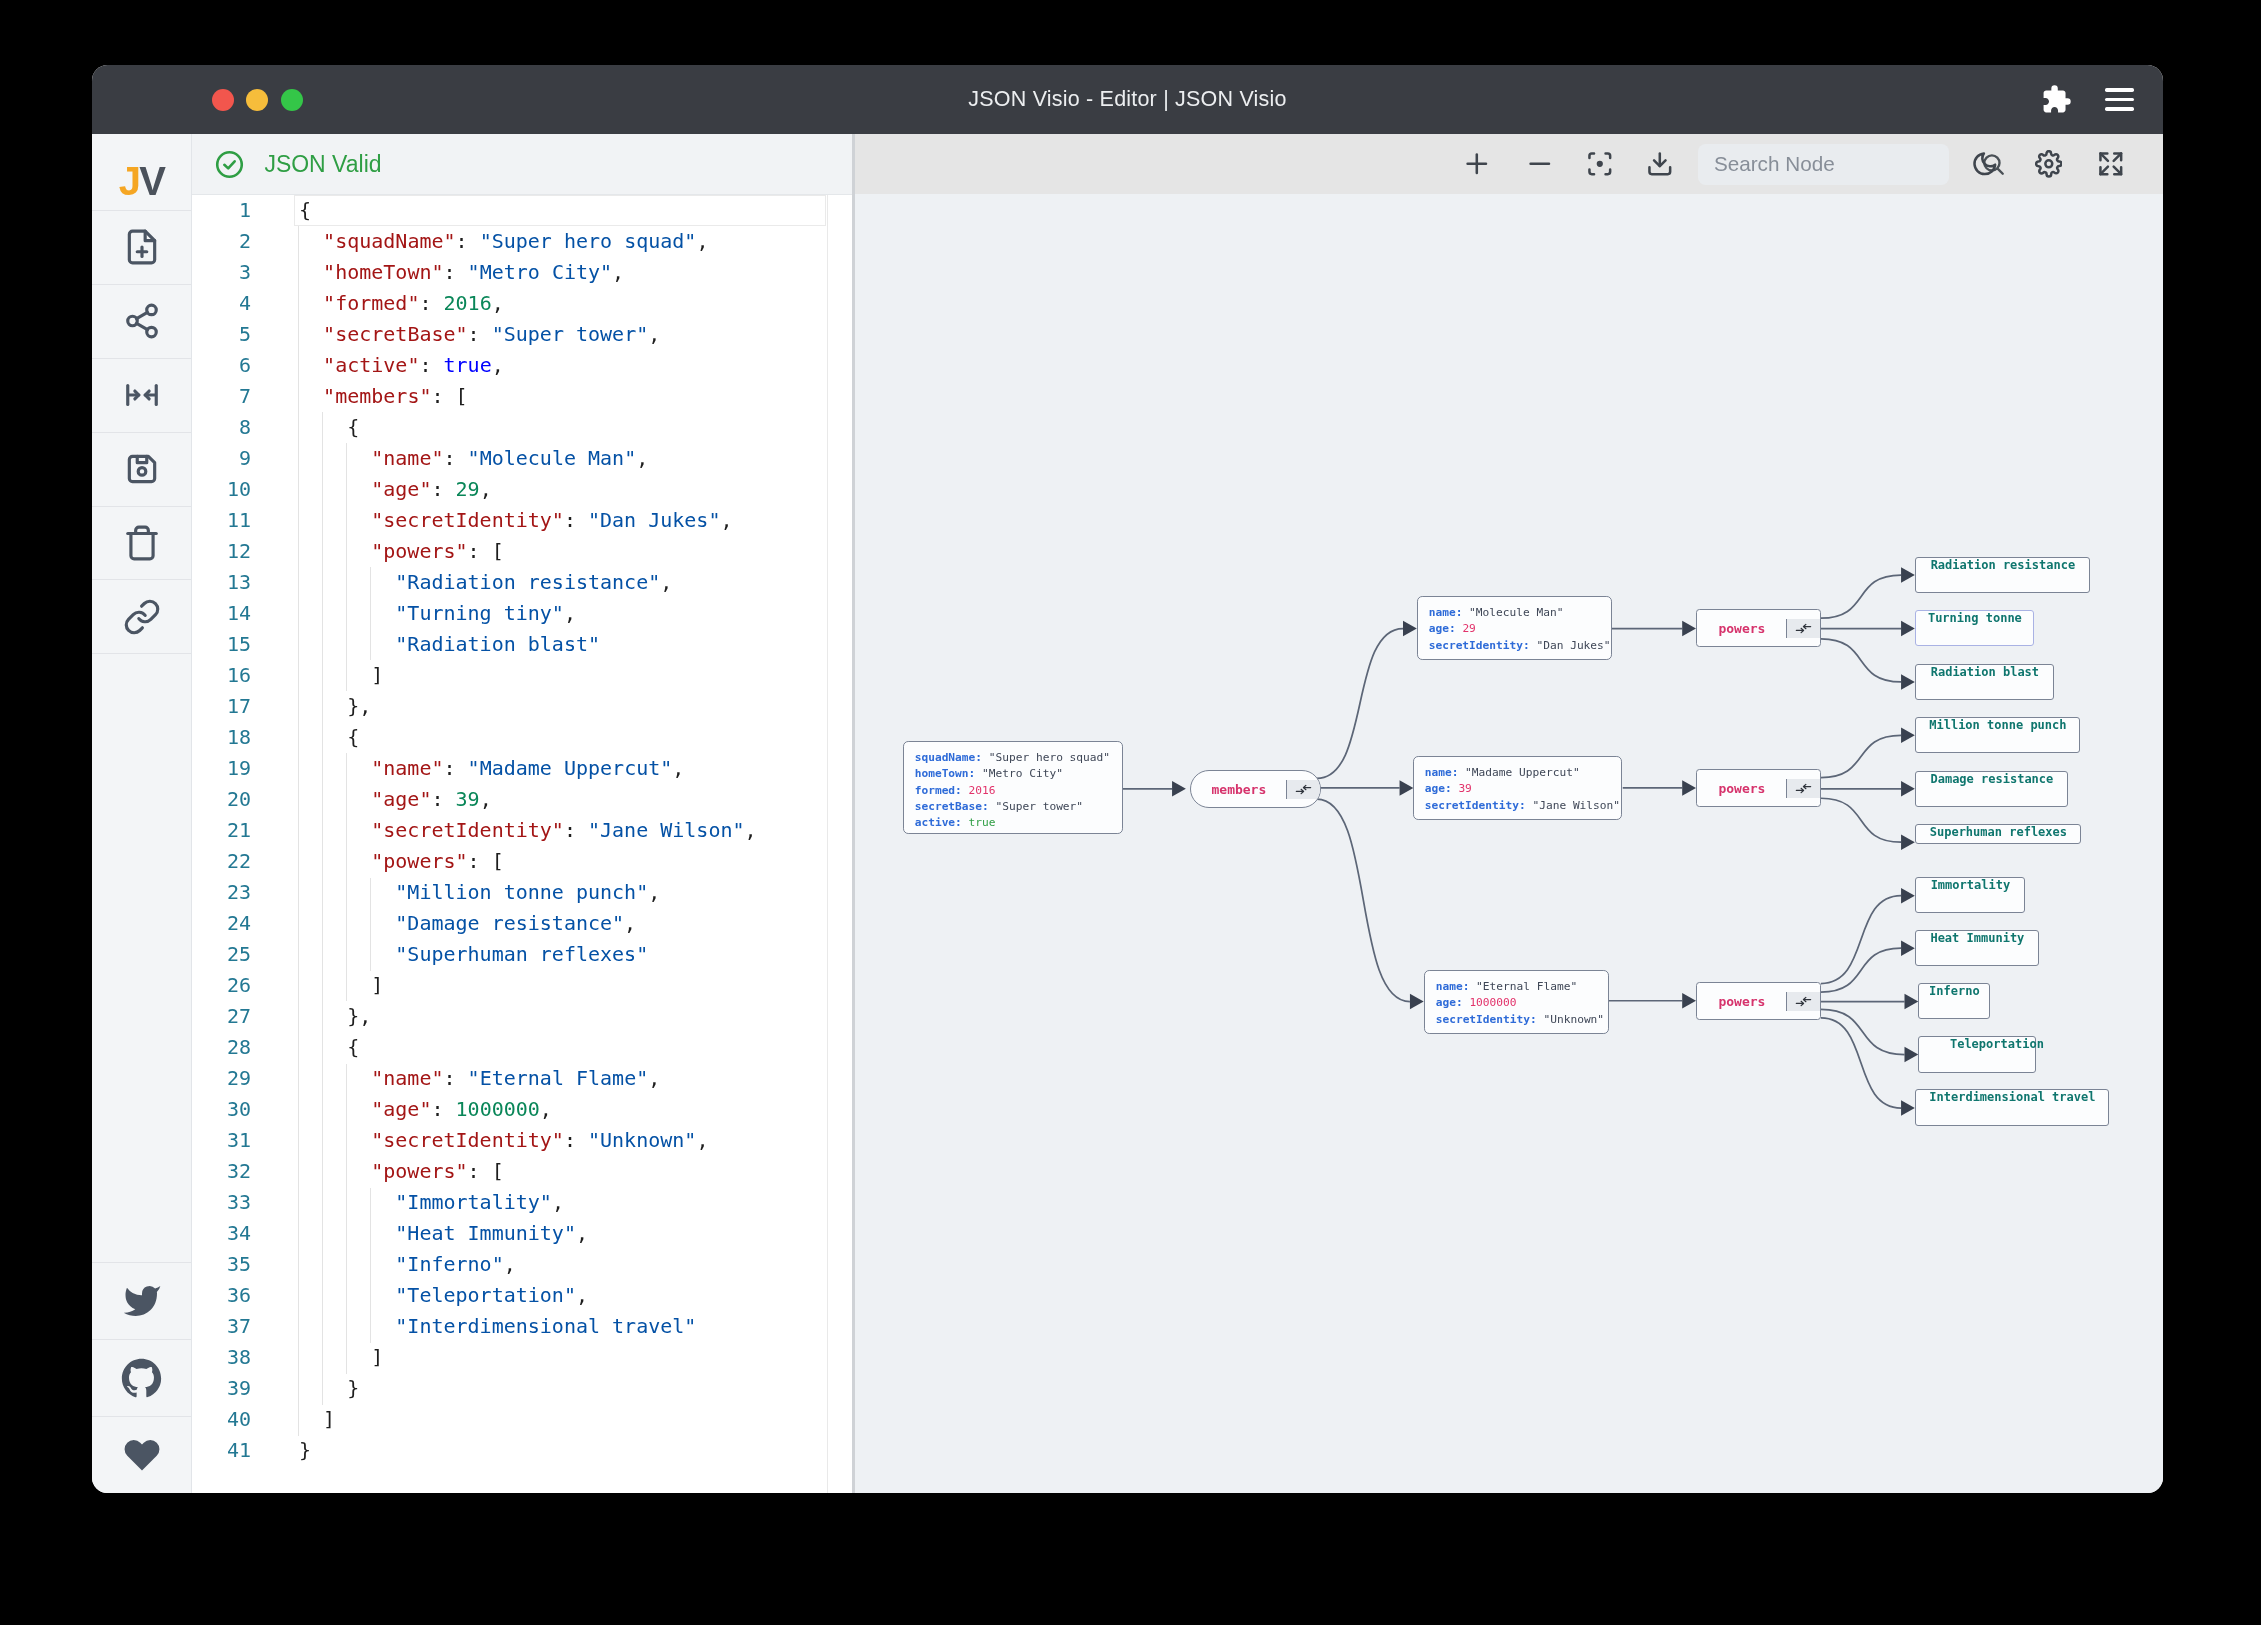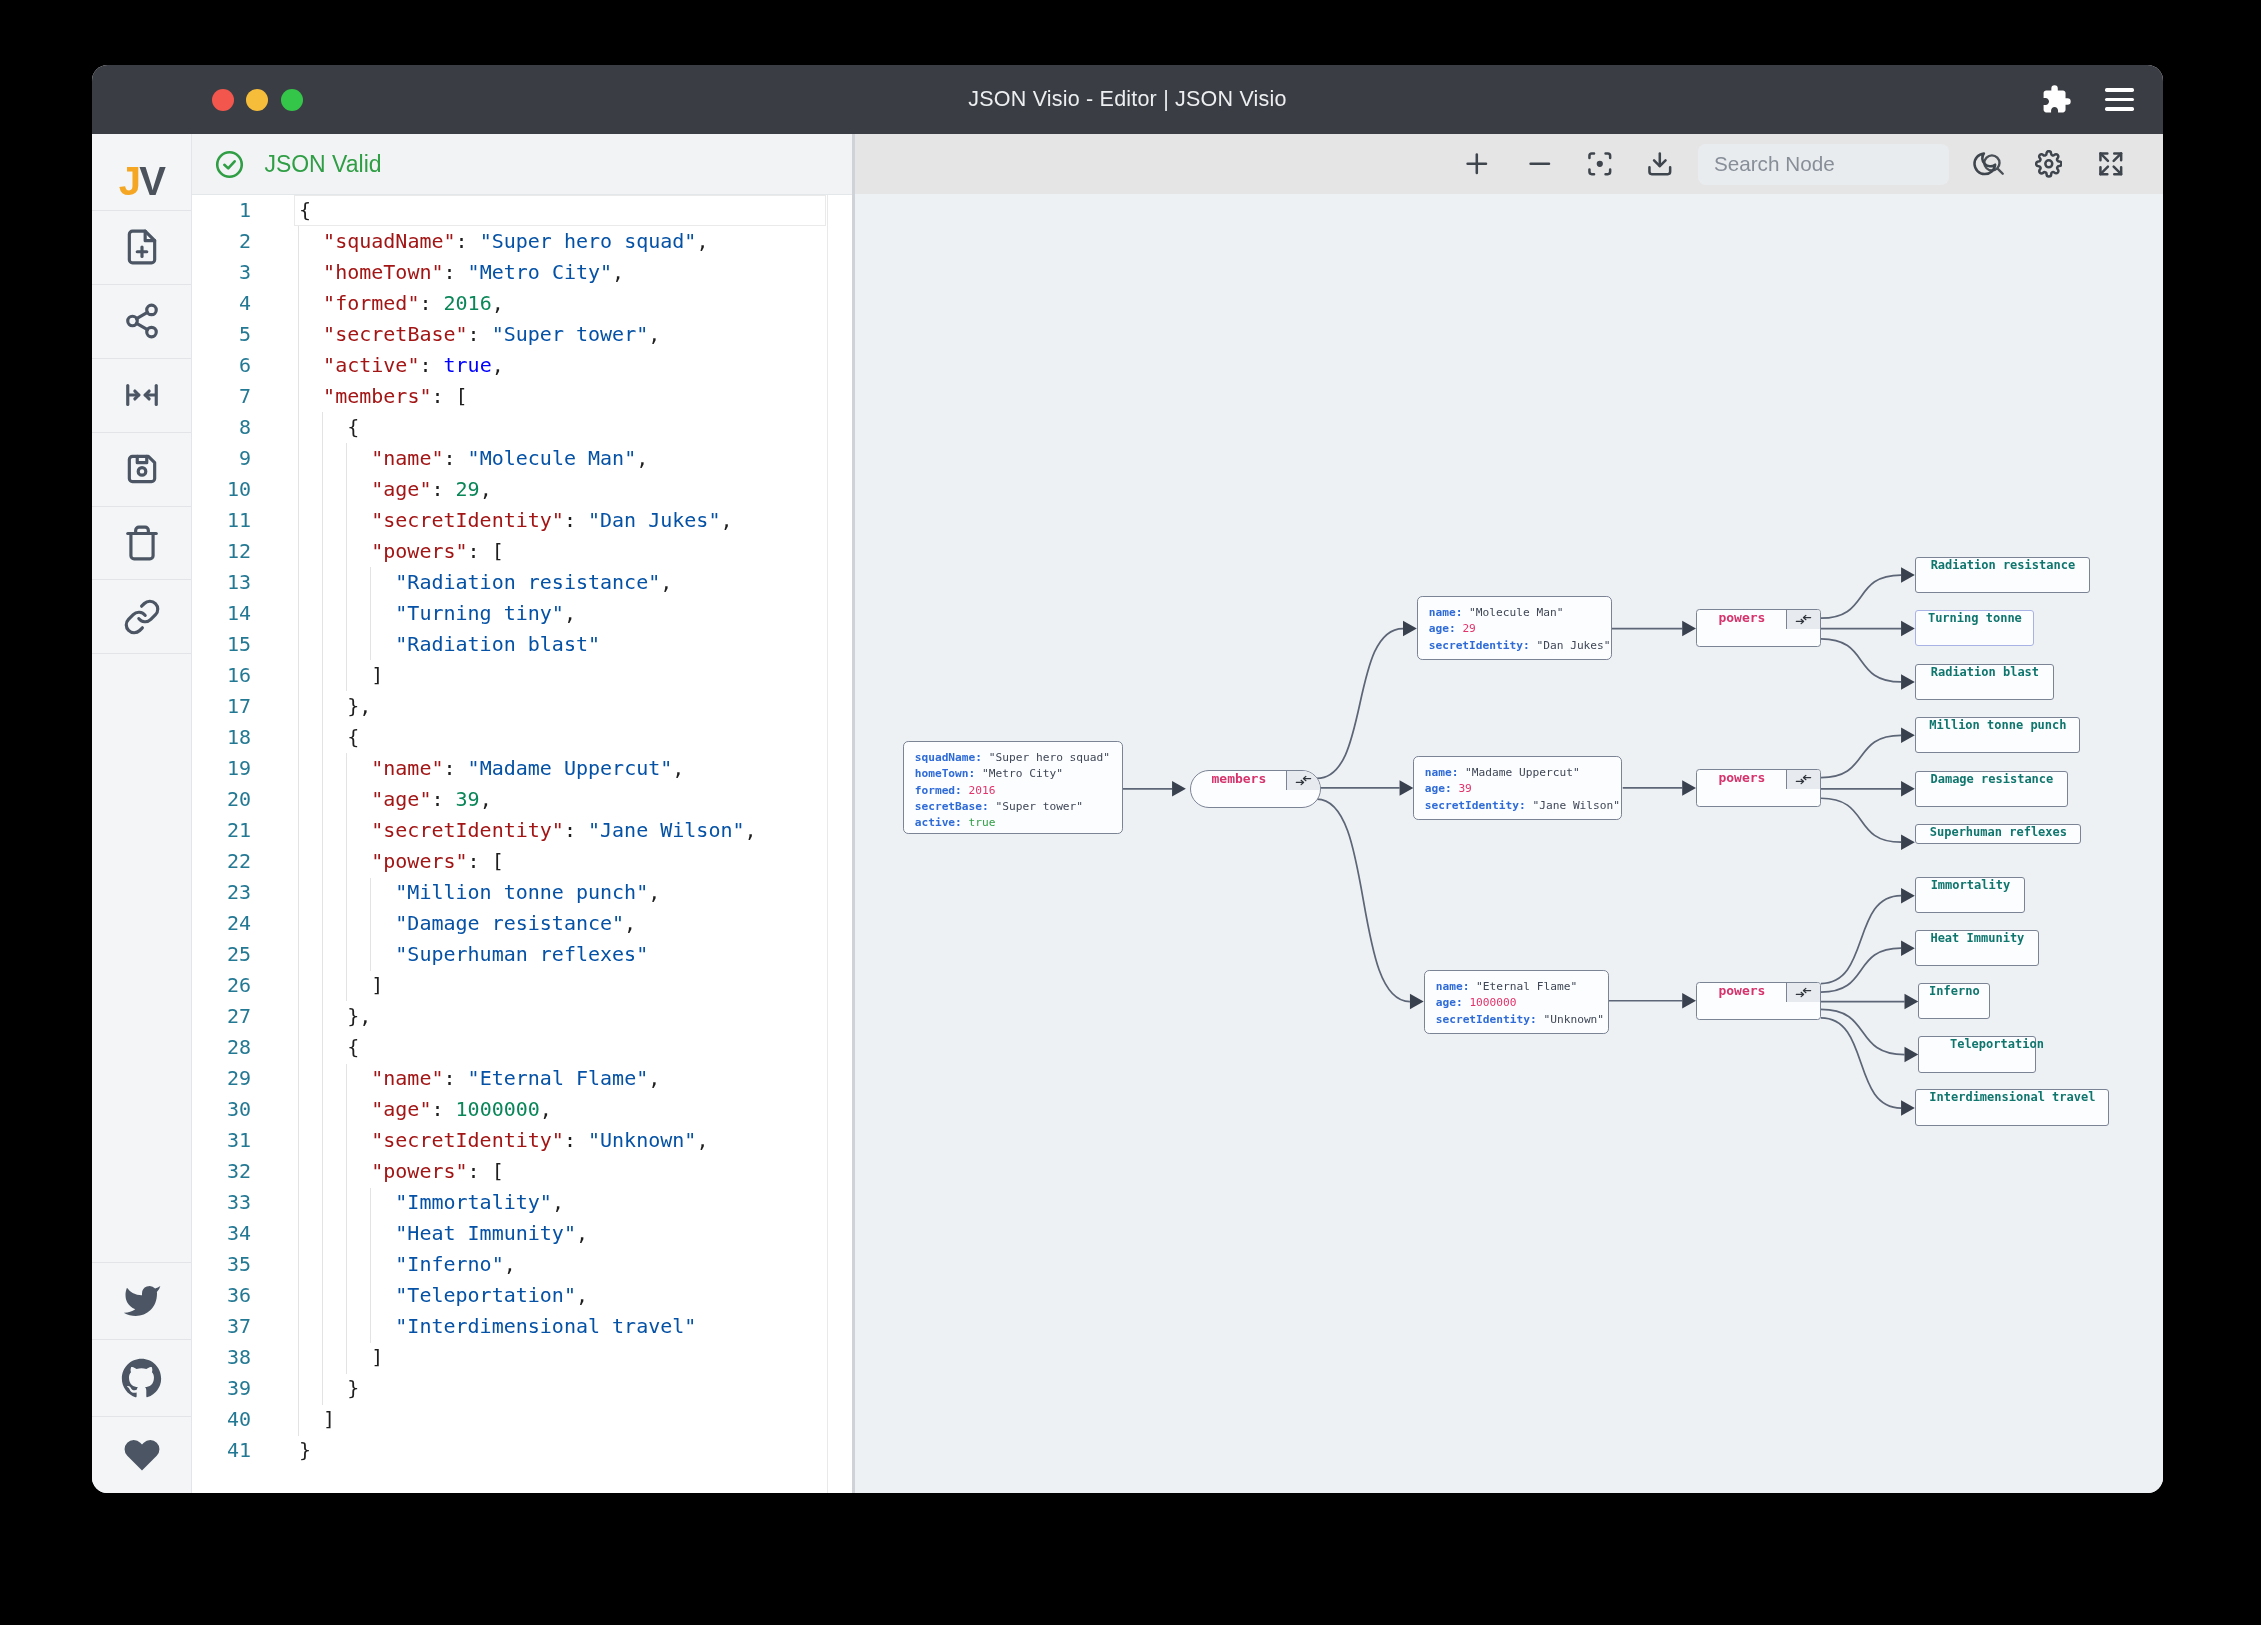--- a/index.html
+++ b/index.html
@@ -57,21 +57,21 @@
   .search .sic{margin-right:12px;display:flex;}
   .canvas{flex:1;position:relative;background:#eef1f4;overflow:hidden;}
   .edges{position:absolute;left:0;top:0;z-index:1;}
   .gnode{position:absolute;box-sizing:border-box;background:#fcfdfe;border:1.3px solid #7b8495;z-index:2;
          font-family:"DejaVu Sans Mono","Liberation Mono",monospace;}
   .g-obj{border-radius:5.2px;padding:7.8px 10.3px;font-size:11.2px;line-height:16.4px;white-space:pre;overflow:hidden;}
   .g-obj .gk{color:#2e6bd8;font-weight:bold;}
   .g-obj .v-s{color:#3f4757;}
   .g-obj .v-n{color:#e2336b;}
   .g-obj .v-b{color:#2f9e44;}
-  .g-key{border-radius:3.4px;display:flex;align-items:flex-start;overflow:hidden;}
+  .g-key{border-radius:3.4px;display:flex;align-items:center;overflow:hidden;}
   .g-key .lbl{flex:1;display:flex;align-items:center;justify-content:center;color:#d6336c;font-weight:bold;font-size:13px;}
   .g-key .seg{width:33px;flex:0 0 auto;background:#e7eaee;border-left:1.3px solid #7b8495;display:flex;align-items:center;justify-content:center;}
   .g-key .seg svg{stroke:#30353d;fill:#30353d;stroke-width:1.6;stroke-linecap:round;stroke-linejoin:round;}
   .g-leaf{border-radius:3px;display:flex;align-items:flex-start;justify-content:center;color:#0f766e;font-weight:bold;font-size:12px;white-space:pre;}
   .g-leaf.hl{border-color:#a9b2e4;}
 </style>
 </head>
 <body>
 
 <div class="stage">

